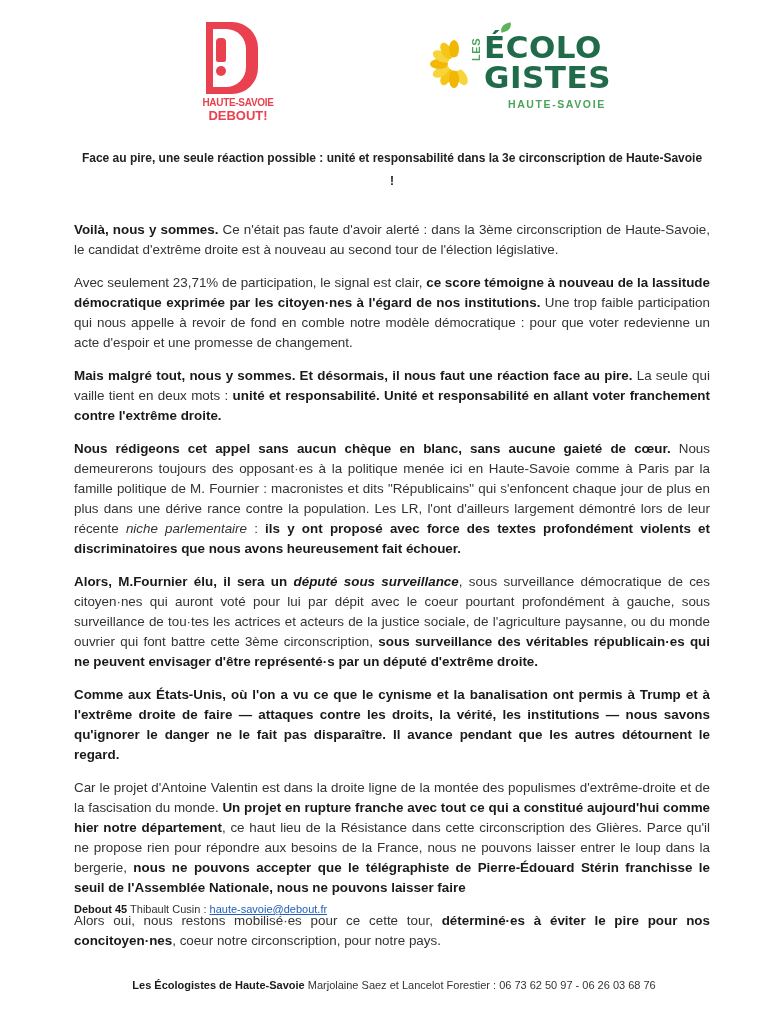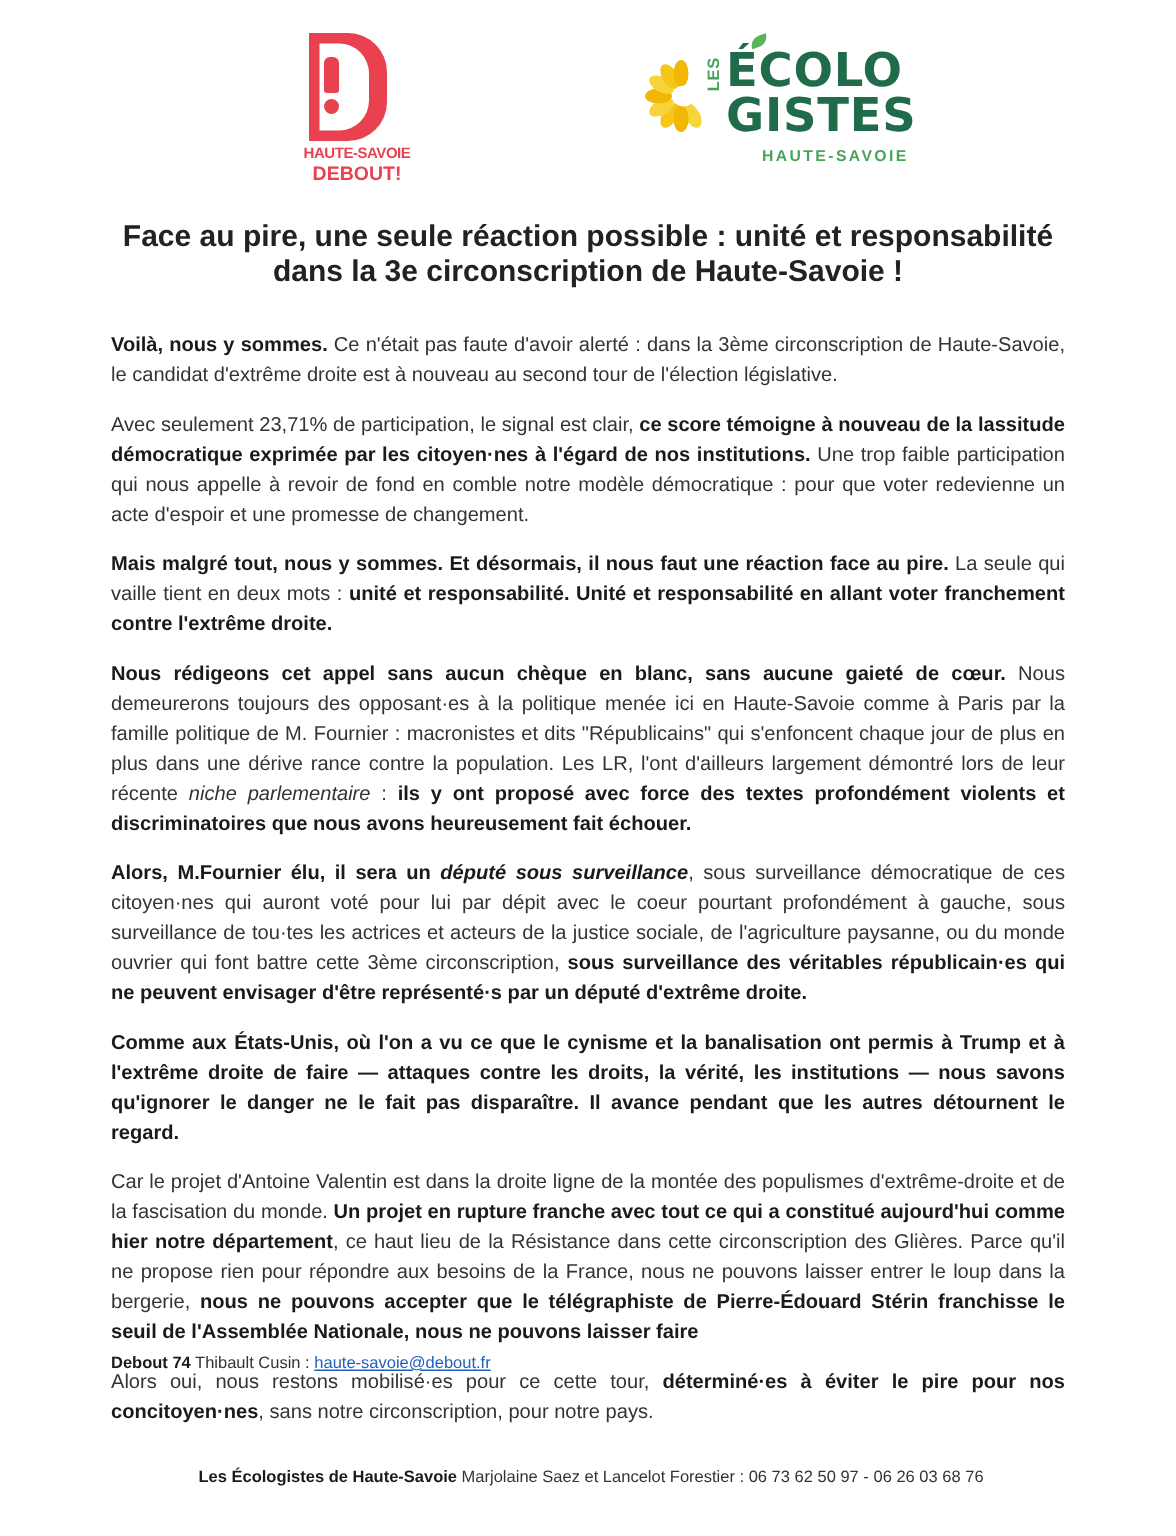--- a/index.html
+++ b/index.html
@@ -25,21 +25,21 @@
       color: #4aa35a; writing-mode: vertical-rl; transform: rotate(180deg); letter-spacing: 0.5px; }
     .eco-word { position: absolute; left: 56px; font-weight: bold; color: #1f6b4a;
       font-size: 31px; line-height: 30px; letter-spacing: 0.5px; font-family: "DejaVu Sans", sans-serif; }
     .eco-word.w1 { top: 8px; }
     .eco-word.w2 { top: 38px; }
     .eco-leaf { position: absolute; left: 72px; top: 0; width: 12px; height: 7px;
       background: #5cb35c; border-radius: 10px 0 10px 0; transform: rotate(-20deg); }
     .eco-hs { position: absolute; left: 80px; top: 74px; font-size: 10.5px; font-weight: bold;
       color: #4aa35a; letter-spacing: 1.6px; }
     .title { position: absolute; top: 147px; left: 80px; width: 624px; text-align: center;
-      font-weight: bold; font-size: 20px; line-height: 23px; color: #222; }
+      font-weight: bold; font-size: 12px; line-height: 23px; color: #222; }
     .body { position: absolute; top: 220px; left: 74px; width: 636px; font-size: 13.4px;
       line-height: 20px; color: #333; }
     .body p { margin: 0 0 13px 0; text-align: justify; }
     .body b { color: #1a1a1a; }
     .sig { position: absolute; left: 74px; width: 640px; font-size: 11px; color: #333; }
     .sig1 { top: 903px; }
     .sig2 { top: 979px; text-align: center; }
     .sig b { color: #1a1a1a; }
     .sig a { color: #1f5fbf; }
   </style>
@@ -92,18 +92,18 @@
   <p><b>Mais malgré tout, nous y sommes. Et désormais, il nous faut une réaction face au pire.</b><span> La seule qui vaille tient en deux mots : </span><b>unité et responsabilité. Unité et responsabilité en allant voter franchement contre l'extrême droite.</b></p>
 
   <p><b>Nous rédigeons cet appel sans aucun chèque en blanc, sans aucune gaieté de cœur.</b><span> Nous demeurerons toujours des opposant·es à la politique menée ici en Haute-Savoie comme à Paris par la famille politique de M. Fournier : macronistes et dits "Républicains" qui s'enfoncent chaque jour de plus en plus dans une dérive rance contre la population. Les LR, l'ont d'ailleurs largement démontré lors de leur récente </span><i>niche parlementaire</i><span> : </span><b>ils y ont proposé avec force des textes profondément violents et discriminatoires que nous avons heureusement fait échouer.</b></p>
 
   <p><b>Alors, M.Fournier élu, il sera un </b><b><i>député sous surveillance</i></b><span>, sous surveillance démocratique de ces citoyen·nes qui auront voté pour lui par dépit avec le coeur pourtant profondément à gauche, sous surveillance de tou·tes les actrices et acteurs de la justice sociale, de l'agriculture paysanne, ou du monde ouvrier qui font battre cette 3ème circonscription, </span><b>sous surveillance des véritables républicain·es qui ne peuvent envisager d'être représenté·s par un député d'extrême droite.</b></p>
 
   <p><b>Comme aux États-Unis, où l'on a vu ce que le cynisme et la banalisation ont permis à Trump et à l'extrême droite de faire — attaques contre les droits, la vérité, les institutions — nous savons qu'ignorer le danger ne le fait pas disparaître. Il avance pendant que les autres détournent le regard.</b></p>
 
   <p><span>Car le projet d'Antoine Valentin est dans la droite ligne de la montée des populismes d'extrême-droite et de la fascisation du monde. </span><b>Un projet en rupture franche avec tout ce qui a constitué aujourd'hui comme hier notre département</b><span>, ce haut lieu de la Résistance dans cette circonscription des Glières. Parce qu'il ne propose rien pour répondre aux besoins de la France, nous ne pouvons laisser entrer le loup dans la bergerie, </span><b>nous ne pouvons accepter que  le télégraphiste de Pierre-Édouard Stérin franchisse le seuil de l'Assemblée Nationale, nous ne pouvons laisser faire</b></p>
 
-  <p><span>Alors oui, nous restons mobilisé·es pour ce cette tour, </span><b>déterminé·es à éviter le pire pour nos concitoyen·nes</b><span>, sans notre circonscription, pour notre pays.</span></p>
+  <p><span>Alors oui, nous restons mobilisé·es pour ce cette tour, </span><b>déterminé·es à éviter le pire pour nos concitoyen·nes</b><span>, coeur notre circonscription, pour notre pays.</span></p>
 </div>
 
-<div class="sig sig1"><b>Debout 74</b><span> Thibault Cusin : </span><a href="mailto:haute-savoie@debout.fr">haute-savoie@debout.fr</a></div>
+<div class="sig sig1"><b>Debout 45</b><span> Thibault Cusin : </span><a href="mailto:haute-savoie@debout.fr">haute-savoie@debout.fr</a></div>
 
 <div class="sig sig2"><b>Les Écologistes de Haute-Savoie</b><span> Marjolaine Saez et Lancelot Forestier : </span><span>06 73 62 50 97 - 06 26 03 68 76</span></div>
 
 </body></html>

